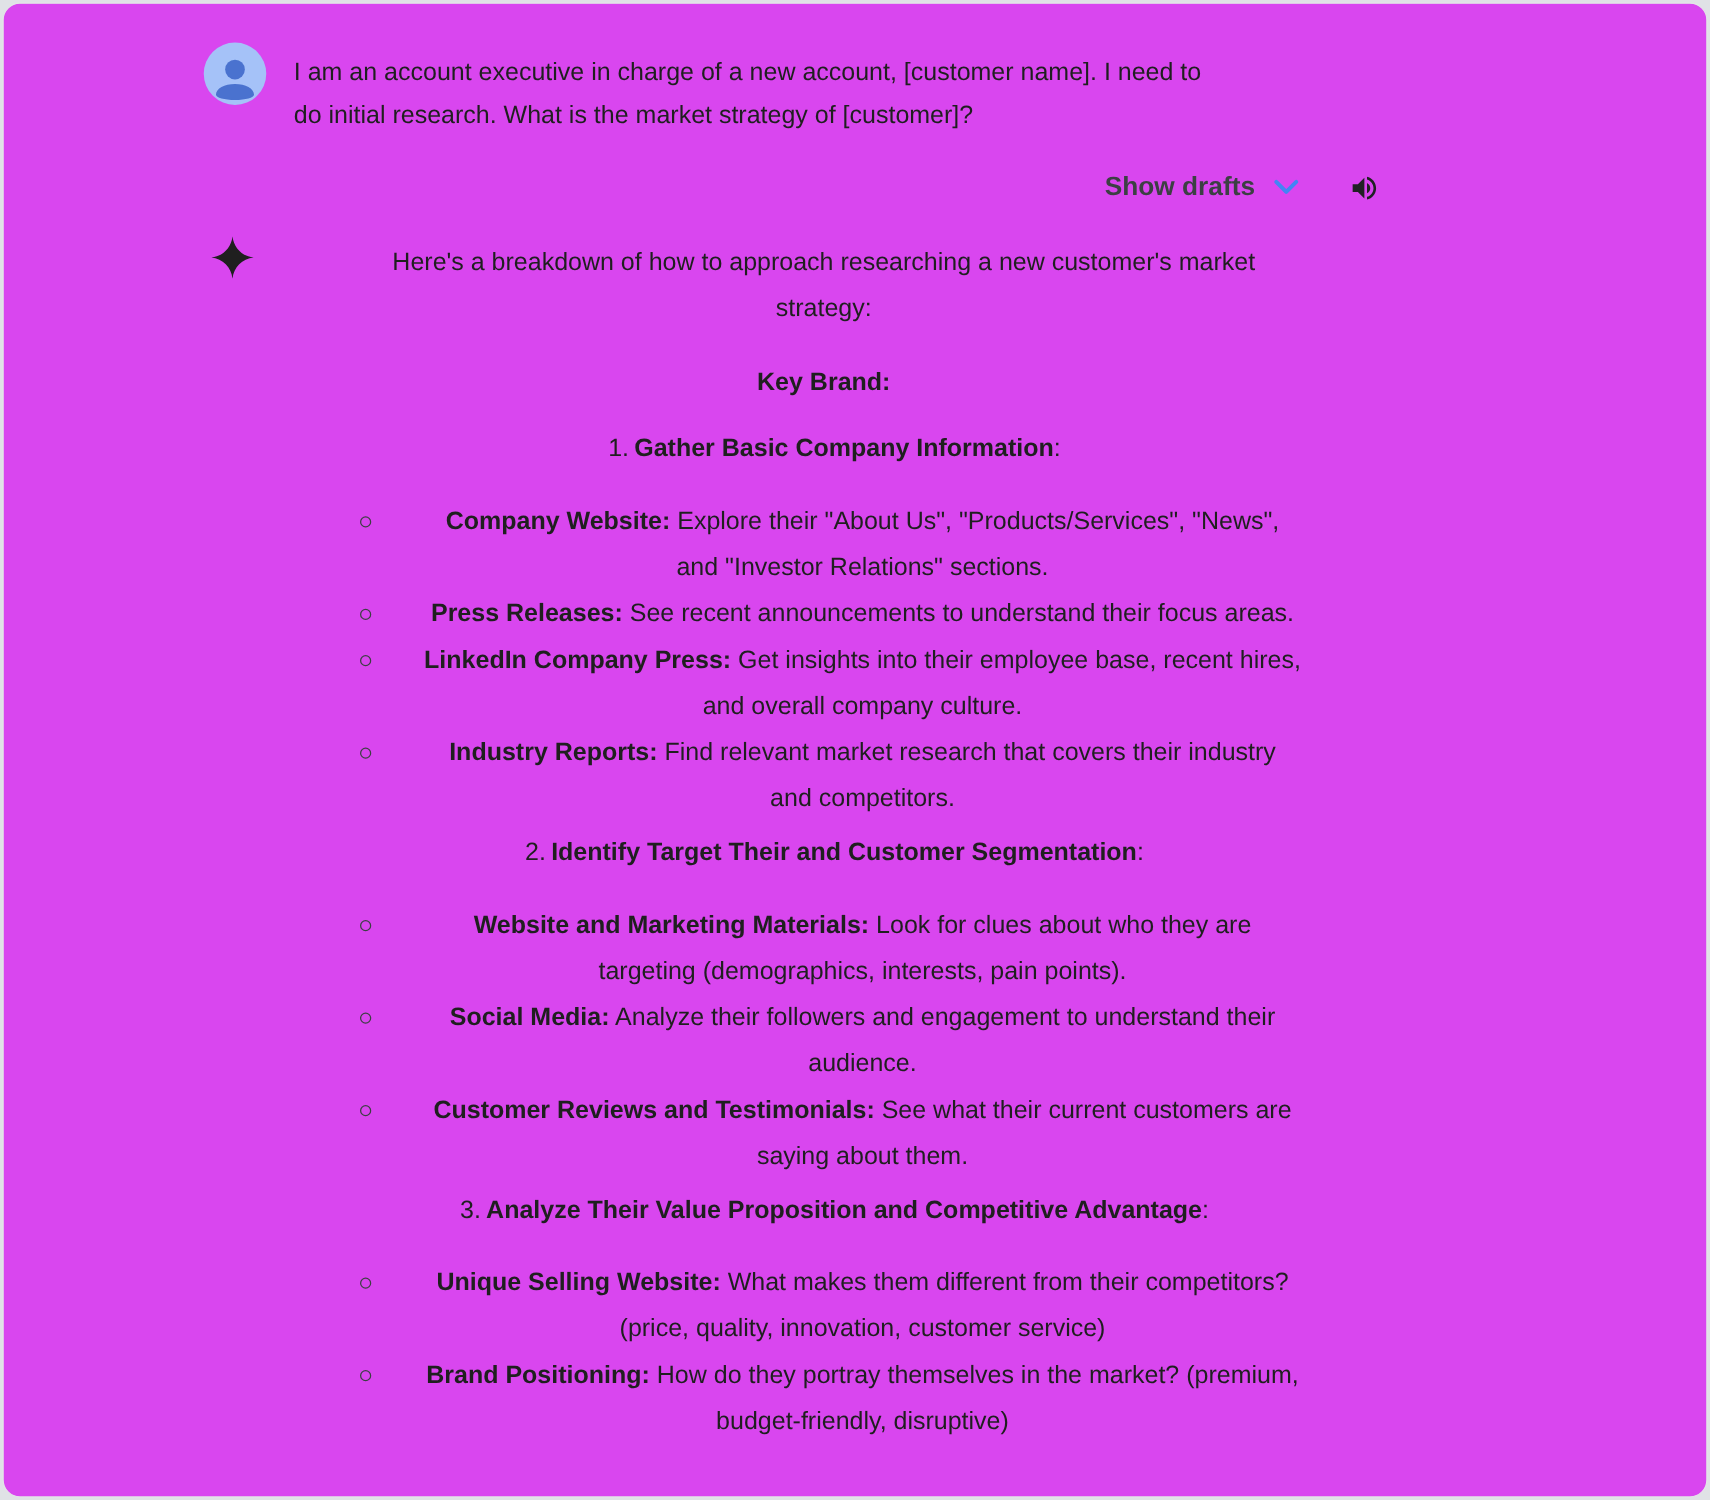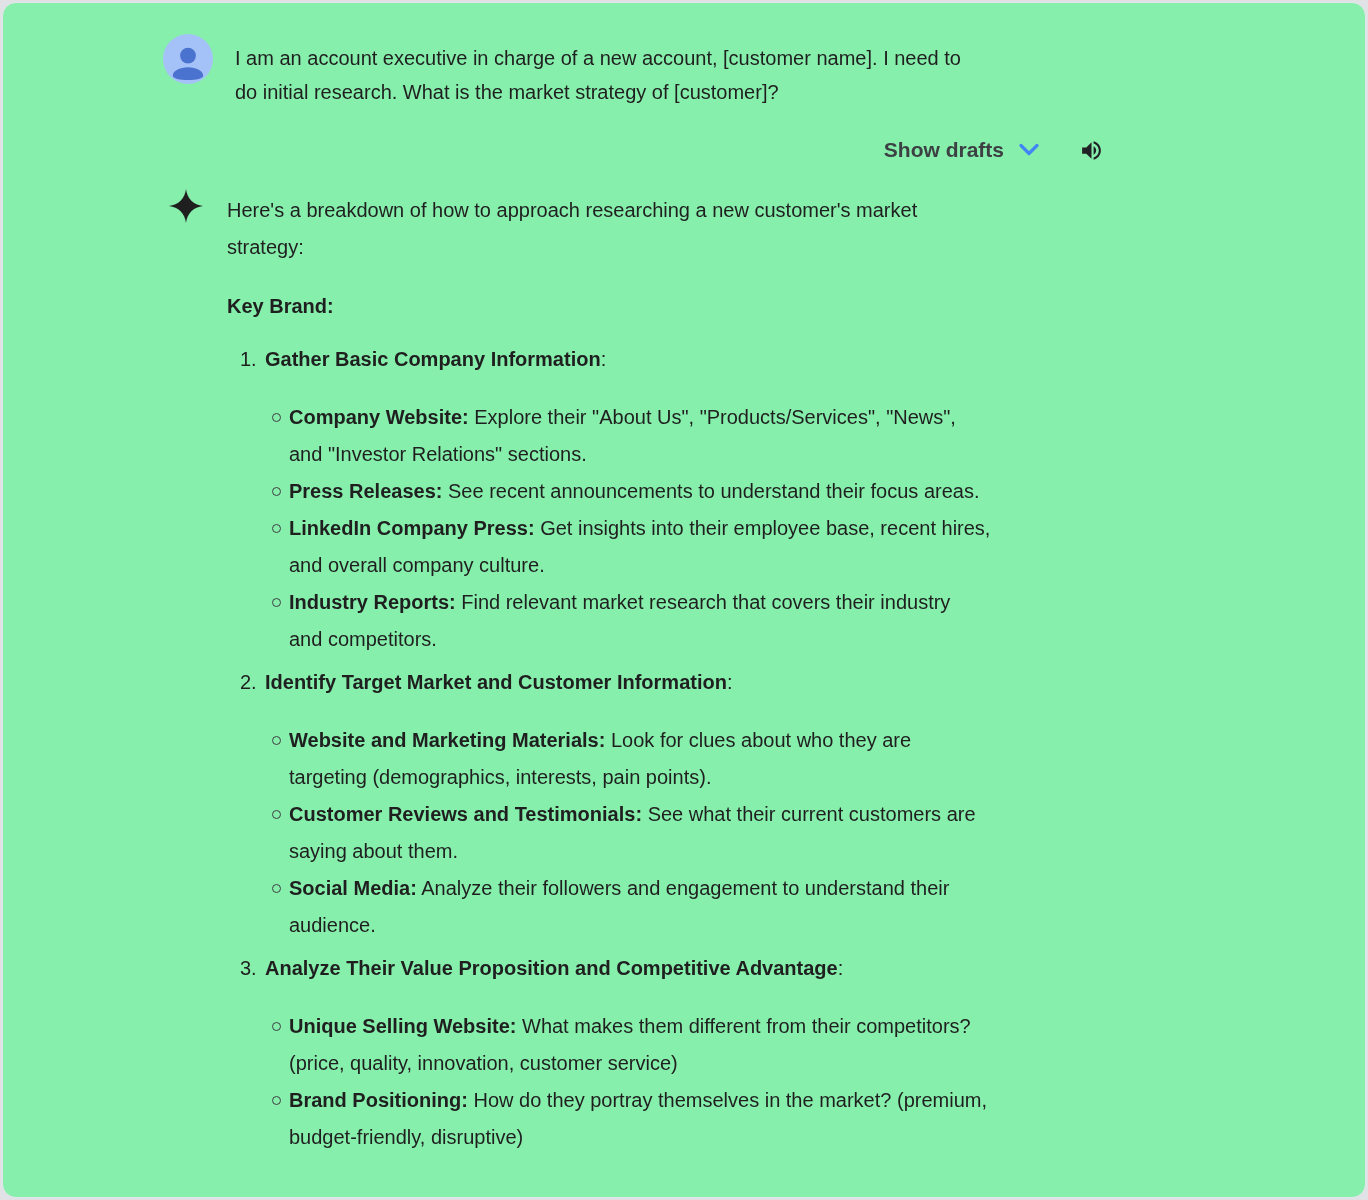--- a/index.html
+++ b/index.html
@@ -5,21 +5,21 @@
   * { box-sizing: border-box; margin: 0; padding: 0; }
   html, body {
     width: 1368px; height: 1200px;
     background: var(--outer-bg, #e0e2e6);
     font-family: "Liberation Sans", "DejaVu Sans", sans-serif;
     color: var(--text, #1f1f1f);
     overflow: hidden;
   }
   .card {
     position: absolute; inset: 2px;
-    background: #86efac;
+    background: #d946ef;
     border: 1px solid #e3e5e8;
     border-radius: 14px;
     overflow: hidden;
   }
   
   .user-row { display: flex; margin: 31px 0 0 160px; gap: 22px; }
   .avatar {
     width: 50px; height: 50px; flex: 0 0 50px;
     border-radius: 50%;
     background: var(--avatar-bg, #a5c2f8);
@@ -44,21 +44,21 @@
     color: var(--muted, #3c4043);
   }
   .chevron svg { display: block; width: 24px; height: 18px; color: var(--accent-blue, #4285f4); }
   .speaker-button {
     background: none; border: none; cursor: pointer;
     margin-left: 38px; padding: 0;
     color: #202124;
   }
   .speaker-button svg { display: block; width: 25px; height: 25px; }
   
-  .response-row { display: flex; margin: 24px 0 0 166px; gap: 24px; }
+  .response-row { display: flex; margin: 24px 0 0 166px; gap: 40px; text-align: center; }
   .sparkle { flex: 0 0 34px; width: 34px; height: 34px; color: #1f1f1f; }
   .sparkle svg { width: 34px; height: 34px; display: block; }
   .response-body { font-size: 20px; line-height: 37px; width: 832px; padding-top: 3px; }
   .pre { white-space: pre-line; }
   .intro { margin-bottom: 22px; }
   .key-steps { font-weight: 700; margin-bottom: 16px; }
   .step { margin-top: 6px; }
   .step-heading { padding-left: 13px; }
   .step-num { display: inline-block; min-width: 25px; }
   .step-title { font-weight: 700; }
@@ -123,28 +123,28 @@
 and "Investor Relations" sections.</span></li>
           <li><span class="bullet-label">Press Releases:</span> <span class="pre">See recent announcements to understand their focus areas.</span></li>
           <li><span class="bullet-label">LinkedIn Company Press:</span> <span class="pre">Get insights into their employee base, recent hires,
 and overall company culture.</span></li>
           <li><span class="bullet-label">Industry Reports:</span> <span class="pre">Find relevant market research that covers their industry
 and competitors.</span></li>
         </ul>
       </div>
 
       <div class="step">
-        <div class="step-heading"><span class="step-num">2.</span><span class="step-title">Identify Target Market and Customer Information</span><span>:</span></div>
+        <div class="step-heading"><span class="step-num">2.</span><span class="step-title">Identify Target Their and Customer Segmentation</span><span>:</span></div>
         <ul class="bullets">
           <li><span class="bullet-label">Website and Marketing Materials:</span> <span class="pre">Look for clues about who they are
 targeting (demographics, interests, pain points).</span></li>
+          <li><span class="bullet-label">Social Media:</span> <span class="pre">Analyze their followers and engagement to understand their
+audience.</span></li>
           <li><span class="bullet-label">Customer Reviews and Testimonials:</span> <span class="pre">See what their current customers are
 saying about them.</span></li>
-          <li><span class="bullet-label">Social Media:</span> <span class="pre">Analyze their followers and engagement to understand their
-audience.</span></li>
         </ul>
       </div>
 
       <div class="step">
         <div class="step-heading"><span class="step-num">3.</span><span class="step-title">Analyze Their Value Proposition and Competitive Advantage</span><span>:</span></div>
         <ul class="bullets">
           <li><span class="bullet-label">Unique Selling Website:</span> <span class="pre">What makes them different from their competitors?
 (price, quality, innovation, customer service)</span></li>
           <li><span class="bullet-label">Brand Positioning:</span> <span class="pre">How do they portray themselves in the market? (premium,
 budget-friendly, disruptive)</span></li>

